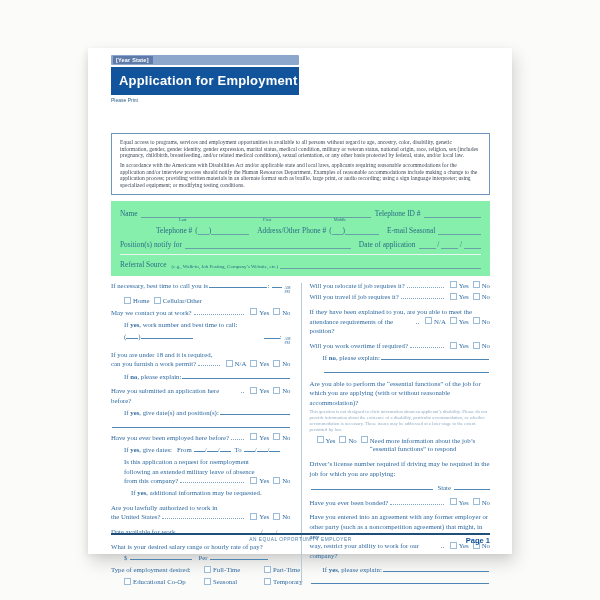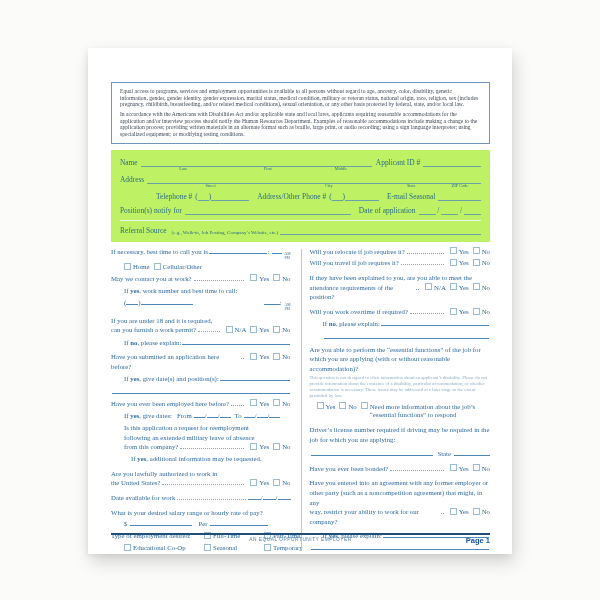--- a/index.html
+++ b/index.html
@@ -14,21 +14,21 @@
   .chip{background:#5d7aa9;color:#fff;font:bold 5.5px "Liberation Sans",sans-serif;
         padding:1px 4px 1.5px 3px;margin-left:2px;letter-spacing:.2px;}
   .bar2{margin-top:2px;background:#11549c;color:#fff;font:bold 13px "Liberation Sans",sans-serif;
         padding:6px 0 7px 8px;letter-spacing:.2px;}
   .pp{font:5px "Liberation Sans",sans-serif;color:#2a5f8a;margin-top:2px;}
   
   .intro{margin-top:30px;border:1px solid #7096bd;padding:5px 8px;color:#3f4a57;
          font-size:5.6px;line-height:1.18;}
   .intro p{margin:0 0 3.5px 0;} .intro p:last-child{margin-bottom:0;}
   
-  .panel{margin-top:6px;background:#bef264;color:#2c6e84;font-size:7.4px;padding:8px 9px 7px 9px;}
+  .panel{margin-top:6px;background:#86efac;color:#2c6e84;font-size:7.4px;padding:8px 9px 7px 9px;}
   .frow{display:flex;align-items:flex-end;white-space:nowrap;}
   .lb{margin-right:3px;}
   .seg{position:relative;border-bottom:1px solid #6aa0a8;height:8px;}
   .sub{position:absolute;left:0;right:0;top:8.5px;text-align:center;font-size:4.4px;color:#2c6e84;}
   .mb-sub{margin-bottom:8px;} .mb-row{margin-bottom:5px;margin-left:36px;}
   .bt{display:inline-block;border-bottom:1px solid #6aa0a8;height:8px;}
   .refrow{border-top:1px solid #e9f6f2;padding-top:5px;margin-top:5px;}
   .refbold{font-weight:normal;} .refhint{font-size:5px;margin:0 2px 0 2px;}
   
   .cols{margin-top:5px;display:flex;position:relative;color:#2f6a9f;font-size:6.8px;
@@ -56,55 +56,47 @@
   .frule{height:2px;background:#1f4e79;}
   .fcenter{text-align:center;font:4.8px "Liberation Sans",sans-serif;color:#4f81ab;
            letter-spacing:.5px;margin-top:2px;}
   .fpage{position:absolute;right:0;top:3px;font:bold 7.5px "Liberation Sans",sans-serif;color:#11549c;}
 </style>
 </head>
 <body>
 
 <div class="sheet">
 
+  <div class="hdr">
+    <div class="bar1">
+      <span class="chip">[Year State]</span>
+    </div>
+    <div class="bar2">Application for Employment</div>
+    <div class="pp">Please Print</div>
+  </div>
 
   <div class="intro">
     <p>Equal access to programs, services and employment opportunities is available to all persons without regard to age, ancestry, color, disability, genetic information, gender, gender identity, gender expression, marital status, medical condition, military or veteran status, national origin, race, religion, sex (includes pregnancy, childbirth, breastfeeding, and/or related medical conditions), sexual orientation, or any other basis protected by federal, state, and/or local law.</p>
     <p>In accordance with the Americans with Disabilities Act and/or applicable state and local laws, applicants requiring reasonable accommodations for the application and/or interview process should notify the Human Resources Department. Examples of reasonable accommodations include making a change to the application process; providing written materials in an alternate format such as braille, large print, or audio recording; using a sign language interpreter; using specialized equipment; or modifying testing conditions.</p>
   </div>
 
   <div class="panel">
     <div class="frow mb-sub">
       <span class="lb">Name</span>
       <span class="seg" style="flex:2.2">
           <span class="sub">Last</span>
         </span>
       <span class="seg" style="flex:2.2">
           <span class="sub">First</span>
         </span>
       <span class="seg" style="flex:1.6">
           <span class="sub">Middle</span>
         </span>
-      <span class="lb" style="margin-left:4px">Applicant ID #</span>
+      <span class="lb" style="margin-left:4px">Telephone ID #</span>
       <span class="seg" style="flex:1.5"></span>
-    </div>
-    <div class="frow mb-sub">
-      <span class="lb">Address</span>
-      <span class="seg" style="flex:3">
-          <span class="sub">Street</span>
-        </span>
-      <span class="seg" style="flex:2.6">
-          <span class="sub">City</span>
-        </span>
-      <span class="seg" style="flex:1.3">
-          <span class="sub">State</span>
-        </span>
-      <span class="seg" style="flex:1">
-          <span class="sub">ZIP Code</span>
-        </span>
     </div>
     <div class="frow mb-row">
       <span class="lb">Telephone #</span>
       <span>(</span>
         <span class="bt" style="width:11px"></span>
         <span>)</span>
       <span class="bt" style="width:38px;margin-right:8px"></span>
       <span class="lb">Address/Other Phone #</span>
       <span>(</span>
         <span class="bt" style="width:11px"></span>

